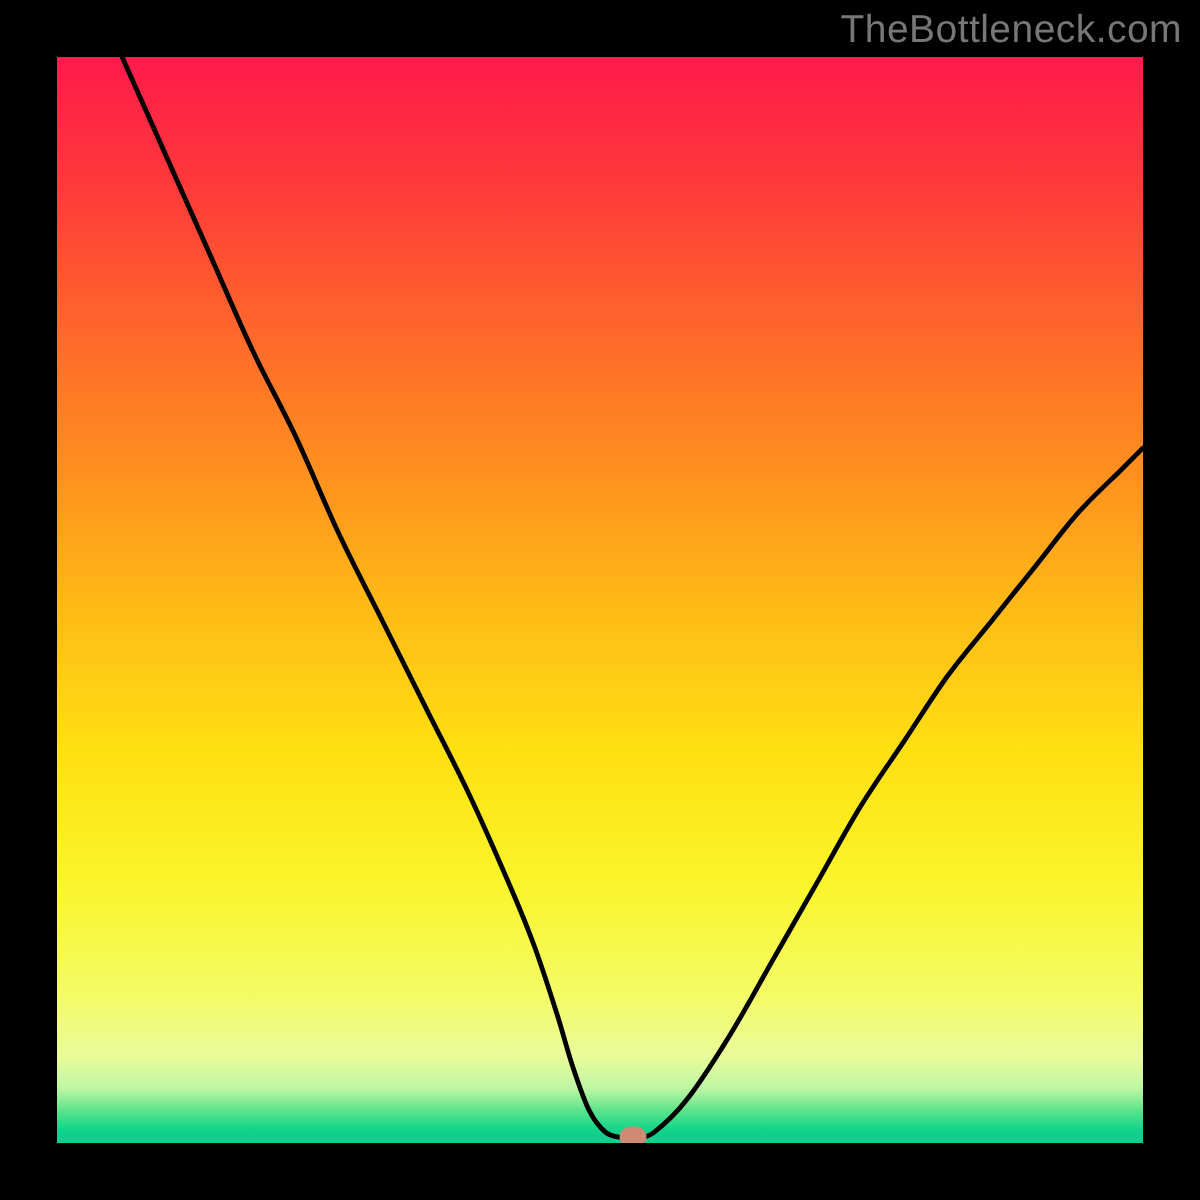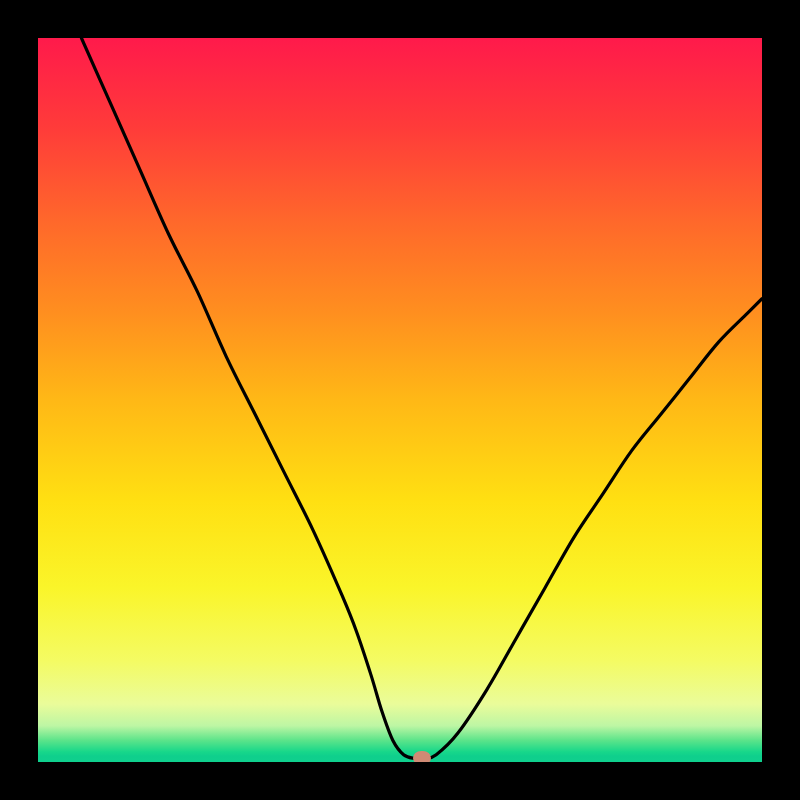--- a/index.html
+++ b/index.html
@@ -78,20 +78,21 @@
     background: #cf8a74;
     border-radius: 8px / 7px;
     transform: translate(-50%, -50%);
     z-index: 3;
   }
 </style>
 </head>
 <body>
 
 <div class="frame">
+  <div class="watermark">TheBottleneck.com</div>
 
   <div class="plot">
     <div class="gradient"></div>
 
     <svg class="curve-svg" viewBox="0 0 724 724" preserveAspectRatio="none">
       <path id="curve-path" class="curve-path" d="M 43.44 0 C 48.266666666666666 10.859999999999994 62.74666666666667 43.439999999999955 72.4 65.15999999999997 C 82.05333333333334 86.87999999999998 91.70666666666668 108.60000000000004 101.36000000000001 130.32000000000005 C 111.01333333333335 152.04000000000005 120.66666666666666 174.9666666666667 130.32 195.48000000000002 C 139.97333333333333 215.99333333333334 149.62666666666667 232.88666666666666 159.28 253.39999999999998 C 168.93333333333334 273.9133333333333 178.58666666666667 298.0466666666666 188.24 318.55999999999995 C 197.89333333333335 339.07333333333327 207.54666666666665 357.17333333333335 217.2 376.48 C 226.85333333333332 395.7866666666667 236.5066666666667 415.0933333333333 246.16000000000003 434.4 C 255.81333333333336 453.70666666666665 265.4666666666667 471.8066666666667 275.12 492.32 C 284.7733333333333 512.8333333333334 296.84 540.5866666666667 304.08 557.48 C 311.32 574.3733333333333 313.73333333333335 580.4066666666668 318.56 593.6800000000001 C 323.38666666666666 606.9533333333334 328.8166666666667 623.8466666666667 333.04 637.12 C 337.2633333333333 650.3933333333333 340.28 662.4599999999999 343.9 673.3199999999999 C 347.52 684.18 351.14 695.04 354.76 702.28 C 358.38 709.52 362 713.7433333333333 365.62 716.76 C 369.24 719.7766666666666 372.86 719.7766666666666 376.48 720.38 C 380.1 720.9833333333333 383.72 720.9833333333333 387.34000000000003 720.38 C 390.96000000000004 719.7766666666666 392.77000000000004 720.9833333333333 398.20000000000005 716.76 C 403.63000000000005 712.5366666666666 411.4733333333333 705.9 419.91999999999996 695.04 C 428.3666666666666 684.18 439.22666666666663 667.2866666666666 448.88 651.6 C 458.53333333333336 635.9133333333334 468.1866666666667 617.8133333333333 477.84000000000003 600.92 C 487.49333333333334 584.0266666666666 497.14666666666665 567.1333333333333 506.79999999999995 550.24 C 516.4533333333333 533.3466666666667 526.1066666666667 515.2466666666667 535.76 499.56 C 545.4133333333333 483.87333333333333 555.0666666666667 470.6 564.72 456.12 C 574.3733333333333 441.64 584.0266666666666 425.9533333333333 593.68 412.68 C 603.3333333333333 399.4066666666667 612.9866666666667 388.5466666666667 622.64 376.48 C 632.2933333333333 364.41333333333336 641.9466666666667 352.34666666666664 651.6 340.28 C 661.2533333333333 328.2133333333333 670.9066666666666 314.94000000000005 680.56 304.08000000000004 C 690.2133333333333 293.22 702.28 282.36 709.52 275.12 C 716.76 267.88 721.5866666666667 263.05333333333334 724 260.64"></path>
     </svg>
 
     <div id="marker" class="marker" style="left: 383.72px; top: 720.38px; background: rgb(207, 138, 116);"></div>
   </div>

